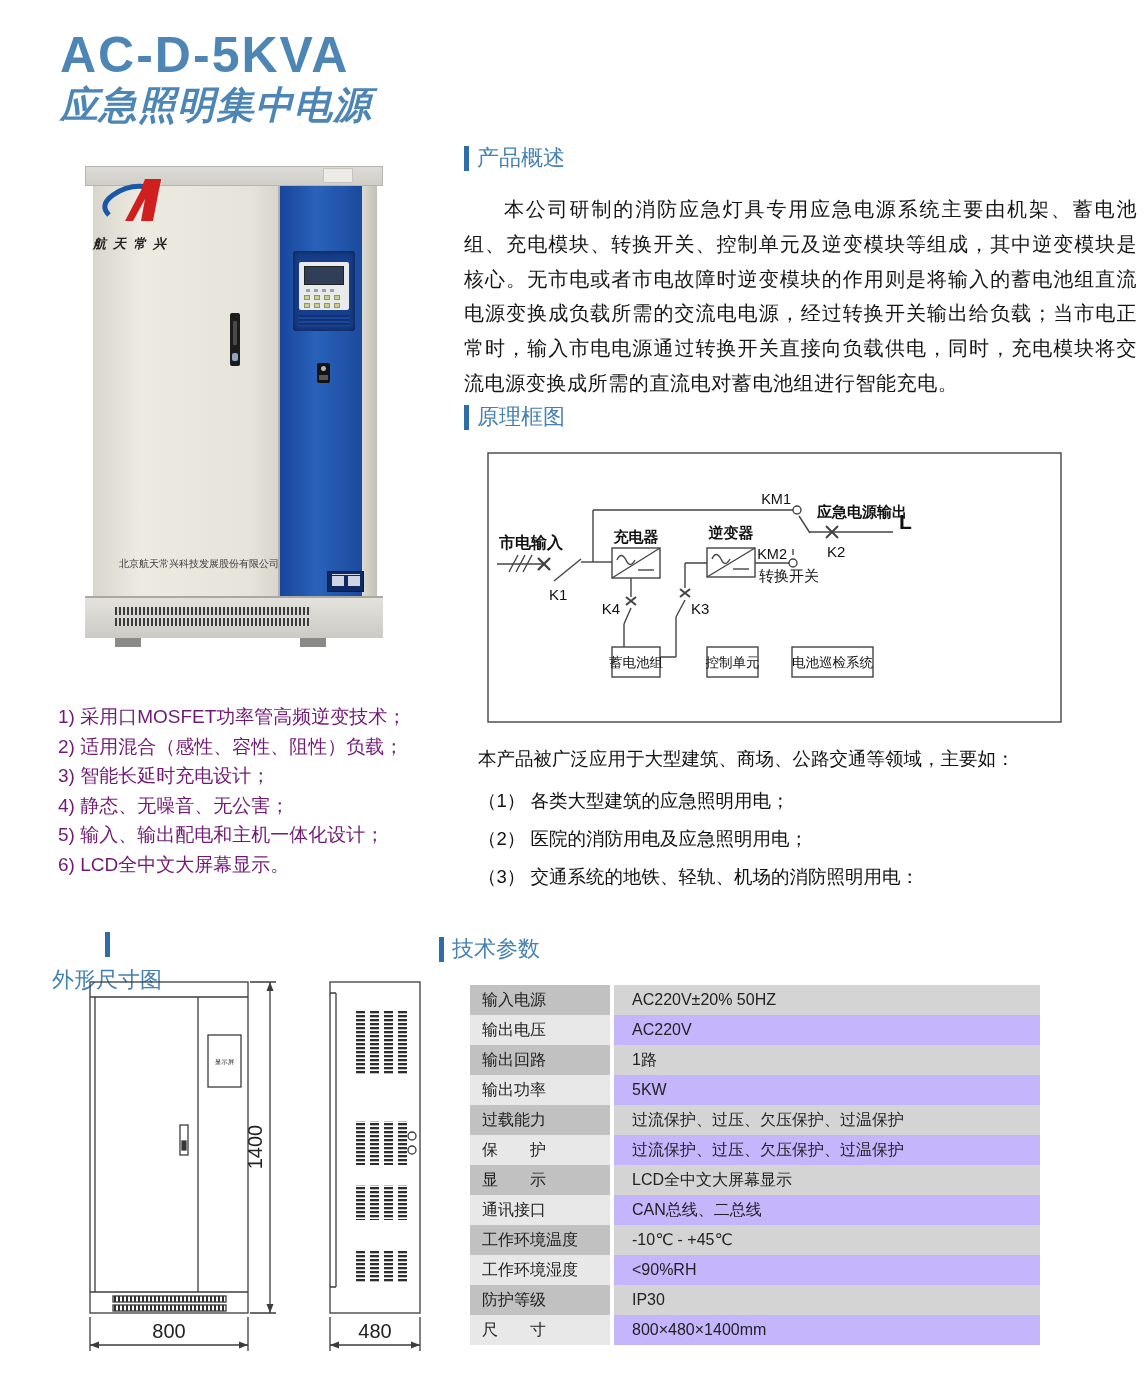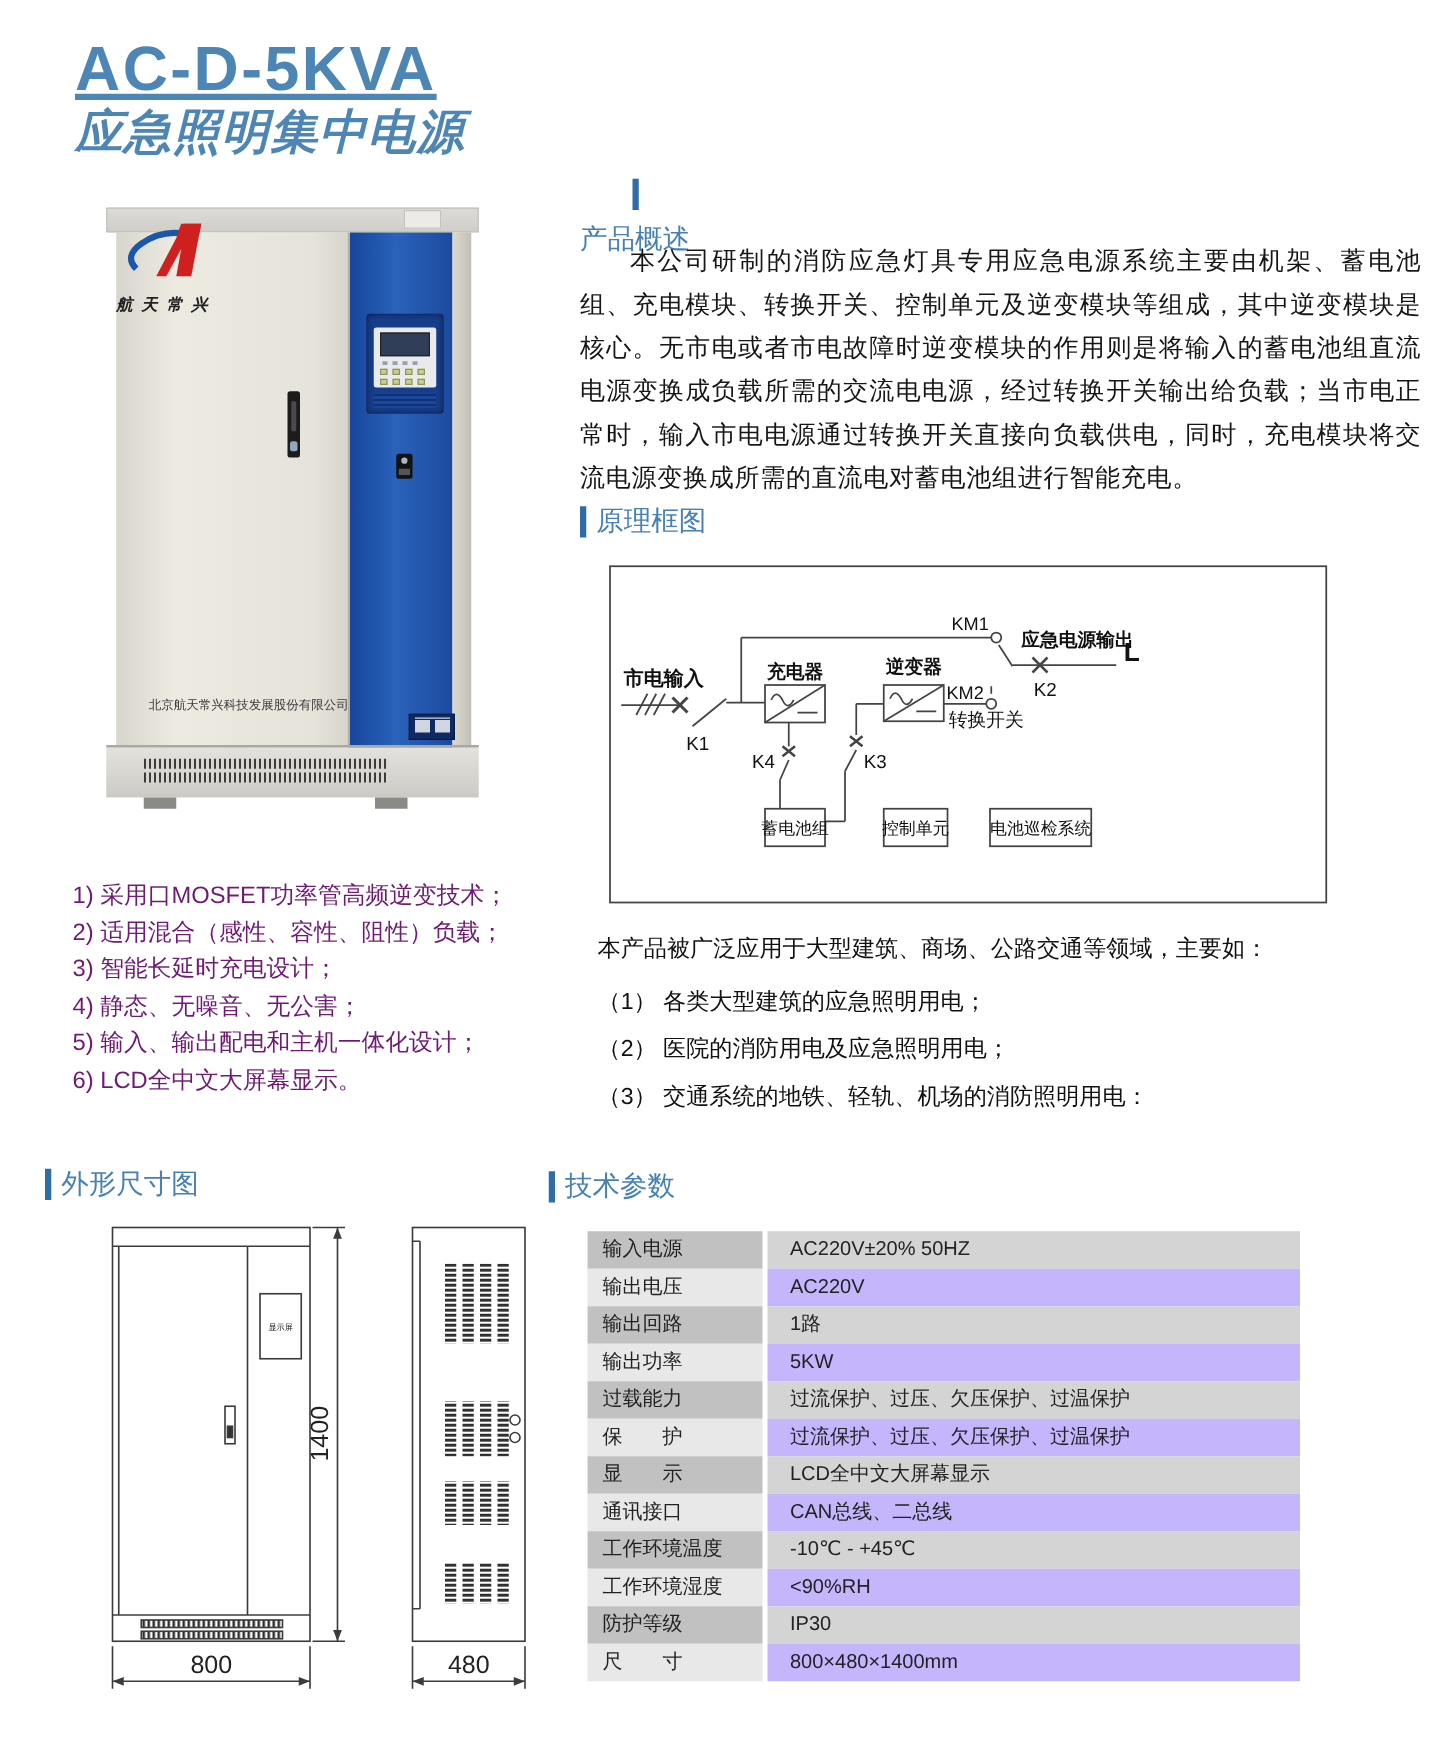--- a/index.html
+++ b/index.html
@@ -1,21 +1,21 @@
 <!DOCTYPE html>
 <html><head>
 <meta charset="utf-8">
 <style>
   html,body{margin:0;padding:0;background:#fff;}
   #page{position:relative;width:1145px;height:1400px;background:#fff;overflow:hidden;
         font-family:"Liberation Sans","DejaVu Sans",sans-serif;color:#1a1a1a;}
   .abs{position:absolute;}
 
   
-  #title-model{left:60px;top:26px;font-size:50px;font-weight:bold;letter-spacing:2px;color:#4d86b5;text-decoration:underline;}
+  #title-model{left:60px;top:26px;font-size:50px;font-weight:bold;letter-spacing:2px;color:#4d86b5;}
   #title-sub{left:60px;top:80px;font-size:38px;font-weight:bold;letter-spacing:1px;color:#4d86b5;font-style:italic;}
 
   
   .sec-h{display:flex;align-items:center;gap:8px;font-size:22px;font-weight:500;color:#4581b3;}
   .sec-bar{width:5px;height:25px;background:#2e6da8;}
 
   
   #overview-body{left:464px;top:192px;width:673px;font-size:20px;line-height:34.8px;
     text-align:justify;text-indent:2em;letter-spacing:0.6px;color:#161616;}
 
@@ -129,21 +129,21 @@
       <div class="blue-tag-cell" style="left:20px;top:4px;width:12px;height:10px;"></div>
       <div class="blue-tag-cell" style="left:4px;top:2px;width:28px;height:1px;"></div>
     </div>
     <div class="cab" id="cab-base"></div>
     <div class="base-vent" style="top:456px;"></div>
     <div class="base-vent" style="top:467px;"></div>
     <div class="cab-foot" style="left:40px;"></div>
     <div class="cab-foot" style="left:225px;"></div>
   </div>
 
-  <div class="abs sec-h" style="left:464px;top:143px;flex-direction:column;">
+  <div class="abs sec-h" style="left:464px;top:143px;">
     <span class="sec-bar"></span>
     <span>产品概述</span>
   </div>
   <div class="abs" id="overview-body">本公司研制的消防应急灯具专用应急电源系统主要由机架、蓄电池组、充电模块、转换开关、控制单元及逆变模块等组成，其中逆变模块是核心。无市电或者市电故障时逆变模块的作用则是将输入的蓄电池组直流电源变换成负载所需的交流电电源，经过转换开关输出给负载；当市电正常时，输入市电电源通过转换开关直接向负载供电，同时，充电模块将交流电源变换成所需的直流电对蓄电池组进行智能充电。</div>
 
   <div class="abs sec-h" style="left:464px;top:402px;">
     <span class="sec-bar"></span>
     <span>原理框图</span>
   </div>
   <svg class="abs" style="left:487px;top:452px;" width="576" height="272" viewBox="0 0 576 272">
@@ -214,21 +214,21 @@
       <div class="feat">6) LCD全中文大屏幕显示。</div>
     </div>
 
   <div class="abs" id="app-intro">本产品被广泛应用于大型建筑、商场、公路交通等领域，主要如：</div>
   <div class="abs" id="applications-list">
       <div class="app-item">（1） 各类大型建筑的应急照明用电；</div>
       <div class="app-item">（2） 医院的消防用电及应急照明用电；</div>
       <div class="app-item">（3） 交通系统的地铁、轻轨、机场的消防照明用电：</div>
     </div>
 
-  <div class="abs sec-h" style="left:36px;top:932px;">
+  <div class="abs sec-h" style="left:52px;top:932px;flex-direction:column;">
     <span class="sec-bar"></span>
     <span>外形尺寸图</span>
   </div>
   <svg class="abs" style="left:78px;top:975px;" width="360" height="400" viewBox="0 0 360 400">
     <defs>
       <pattern id="hv" width="4" height="4" patternUnits="userSpaceOnUse">
         <rect width="4" height="4" fill="#fff"></rect>
           <rect width="4" height="2.3" fill="#2d2d2d"></rect>
       </pattern>
       <pattern id="vv" width="4" height="8" patternUnits="userSpaceOnUse">

